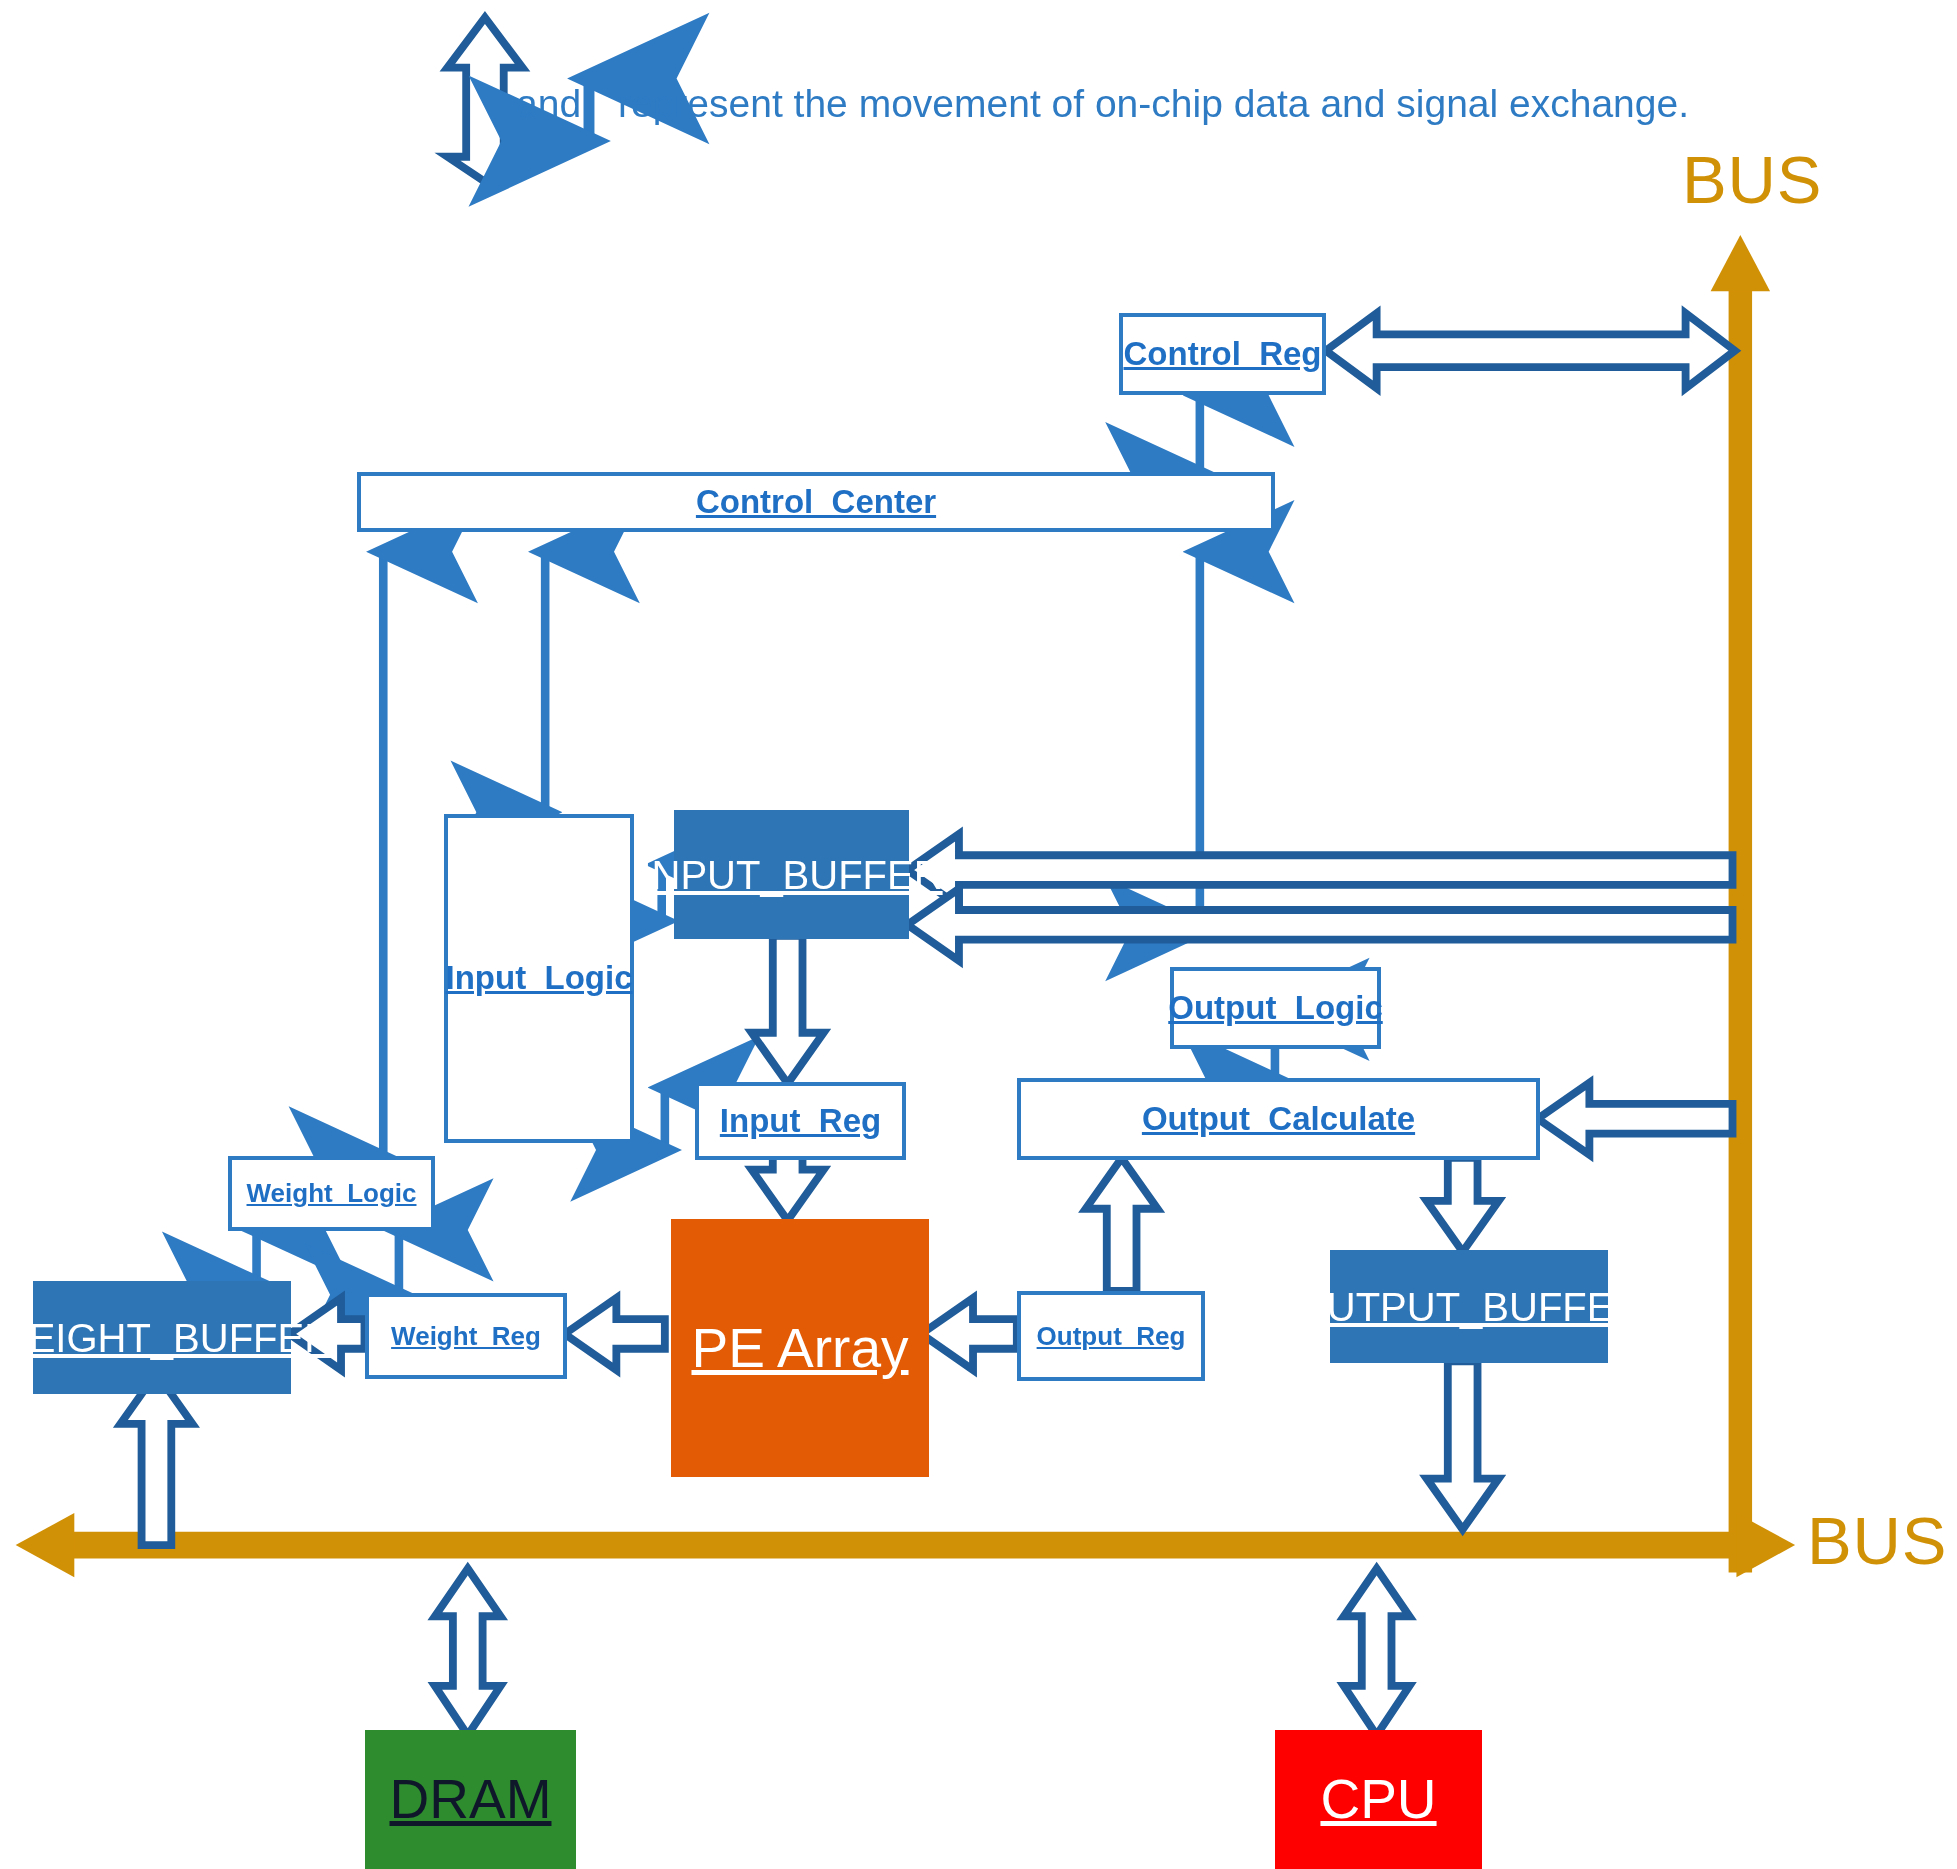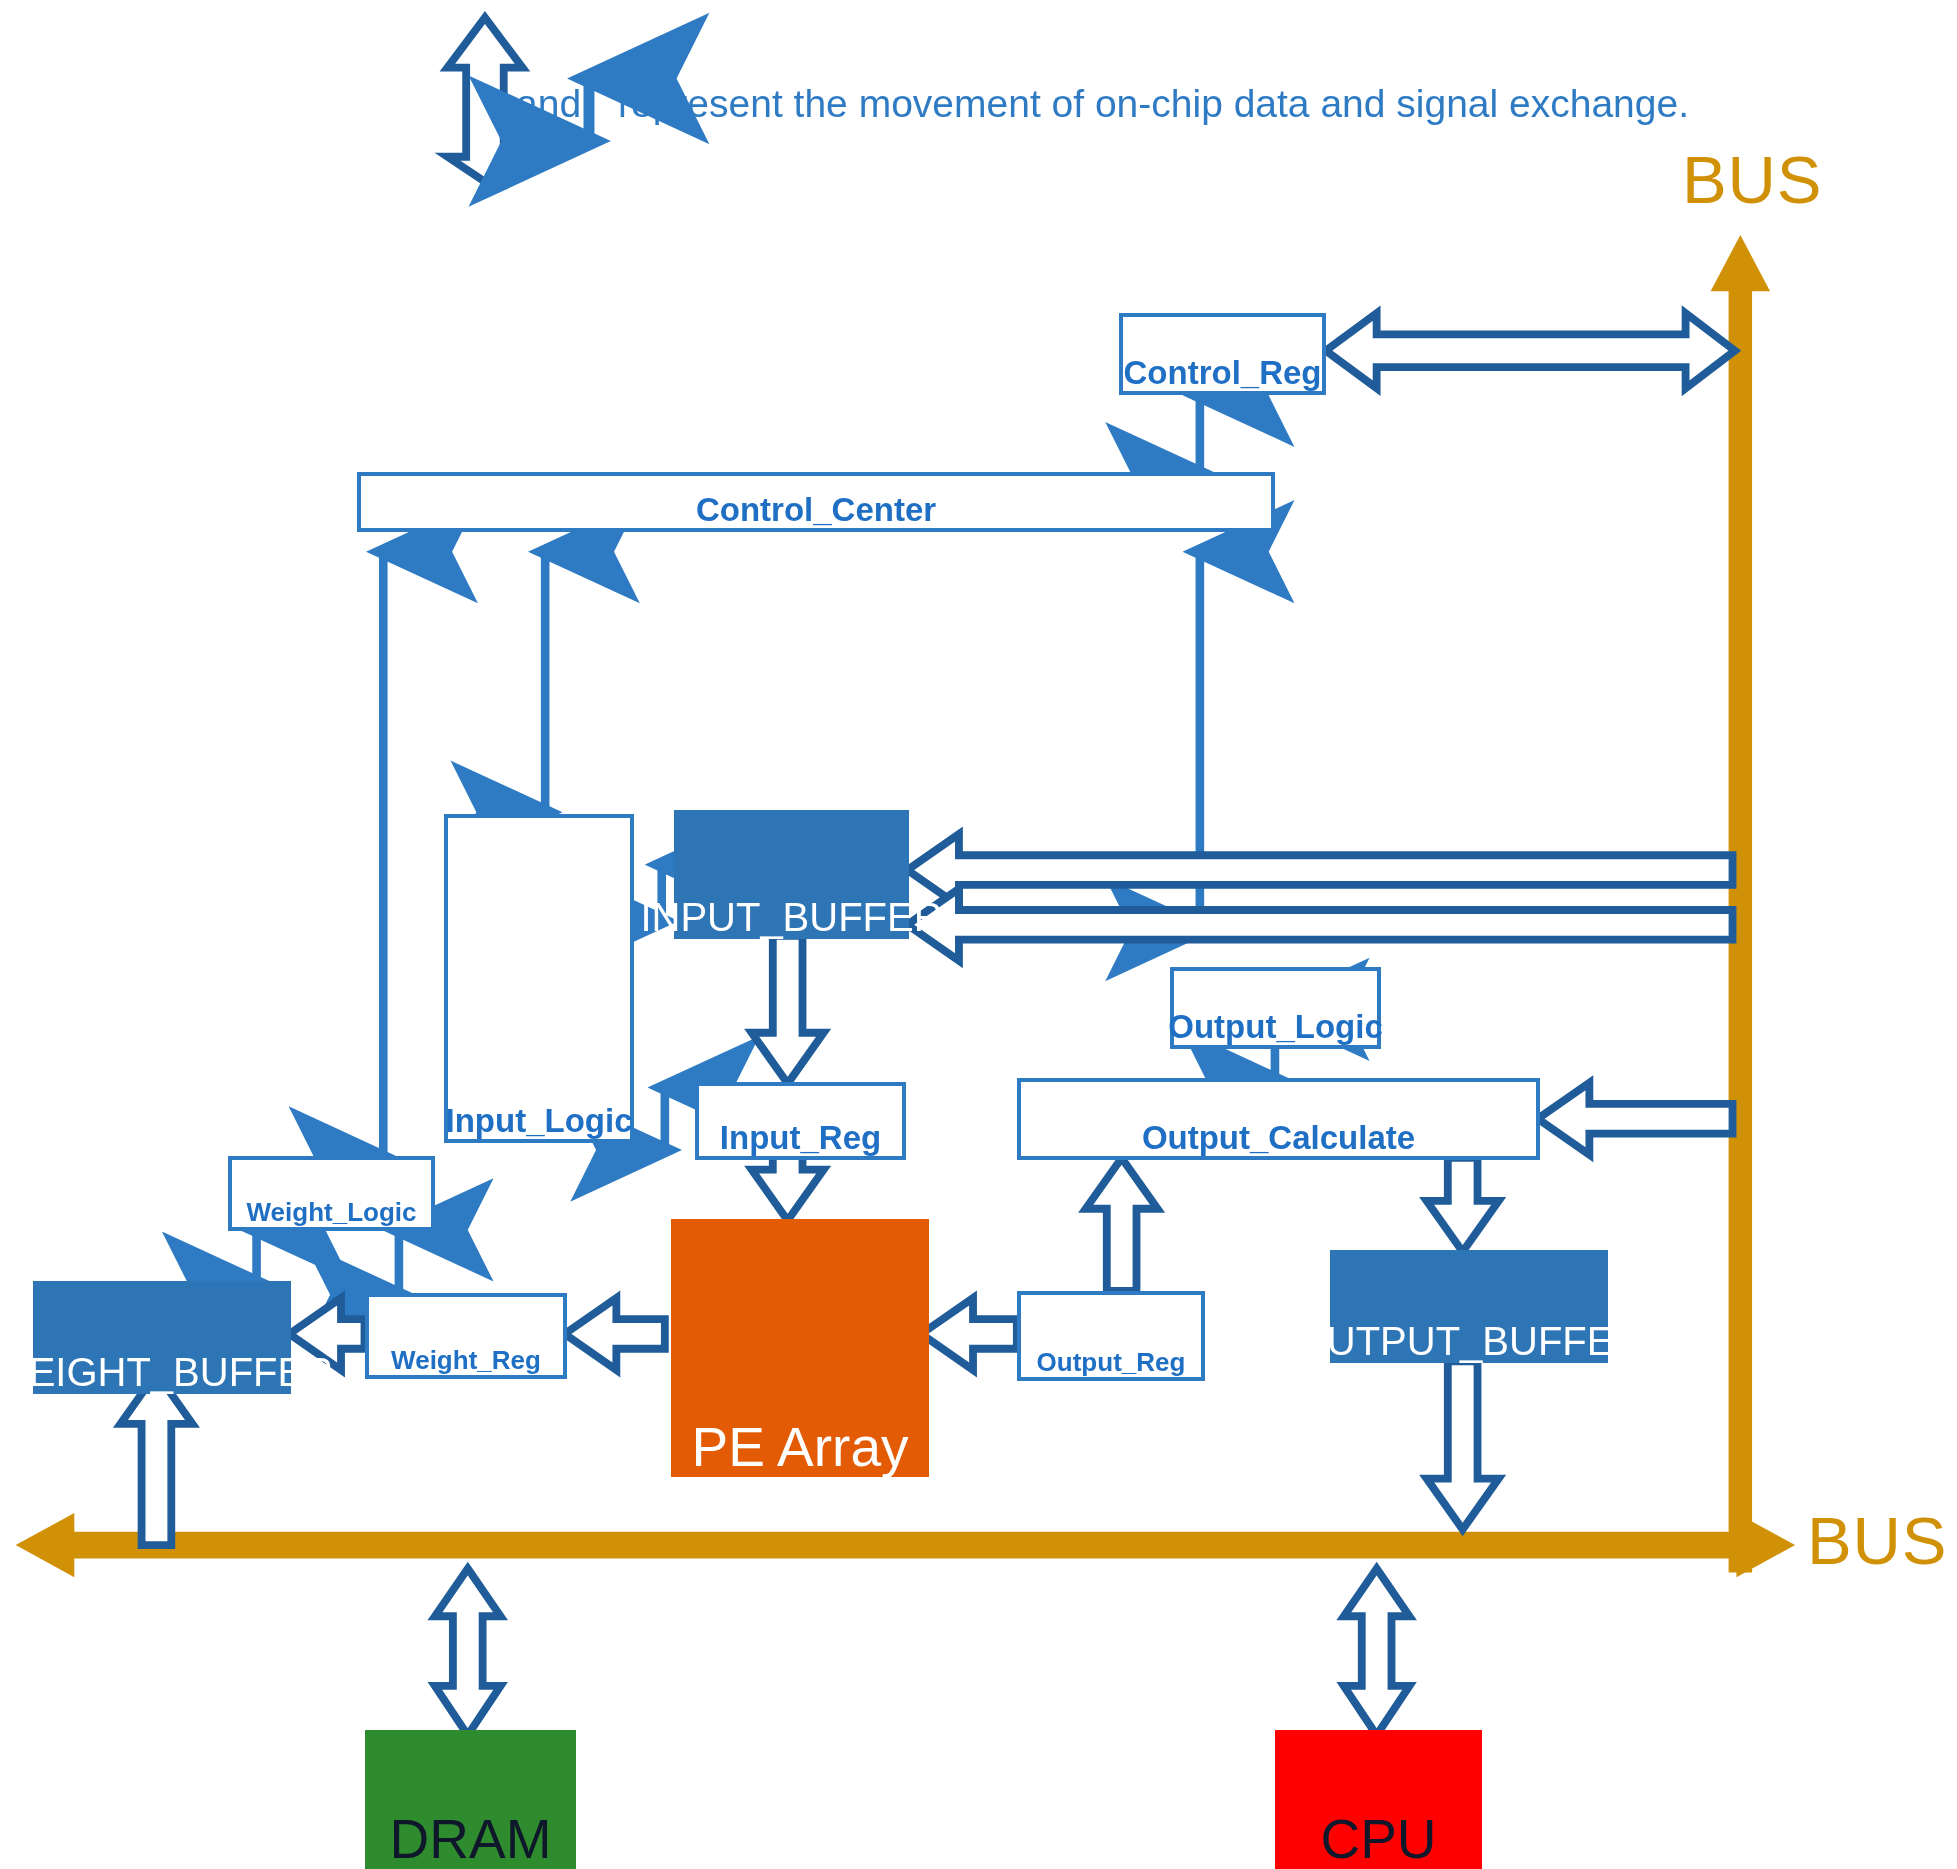--- a/index.html
+++ b/index.html
@@ -1,24 +1,24 @@
 <!DOCTYPE html>
 <html style="font-size:12.5px"><head>
 <meta charset="utf-8">
 <style>
   html,body{margin:0;padding:0;background:#ffffff;}
   body{font-family:"Liberation Sans", sans-serif;}
   #stage{position:relative;width:1957px;height:1870px;background:#ffffff;overflow:hidden;}
   #stage svg.layer{position:absolute;left:0;top:0;width:1957px;height:1870px;}
-  .box{position:absolute;box-sizing:border-box;display:flex;align-items:flex-end;justify-content:center;text-align:center;line-height:1.1;}
+  .box{position:absolute;box-sizing:border-box;display:flex;align-items:center;justify-content:center;text-align:center;line-height:1.1;text-decoration:underline;}
   .box-outline{background:#ffffff;border:4.7px solid #2E7BC4;color:#1F6FC4;font-weight:bold;}
   .box-fill-blue{background:#2E75B6;border:none;color:#ffffff;font-weight:normal;}
   .box-fill-orange{background:#E35B05;border:none;color:#ffffff;font-weight:normal;}
   .box-fill-green{background:#2E8B2E;border:none;color:#0f172a;font-weight:normal;}
-  .box-fill-red{background:#FE0000;border:none;color:#0f172a;font-weight:normal;}
+  .box-fill-red{background:#FE0000;border:none;color:#ffffff;font-weight:normal;}
   .lbl-bus{position:absolute;color:#D19106;font-weight:normal;font-size:67px;letter-spacing:0.8px;}
   .legend-text{position:absolute;color:#2E7BC4;font-size:39px;white-space:nowrap;}
   .f30{font-size:26px;}
   .f34{font-size:33px;}
   .f44{font-size:40px;}
   .f58{font-size:55px;}
 </style>
 </head>
 <body>
 

